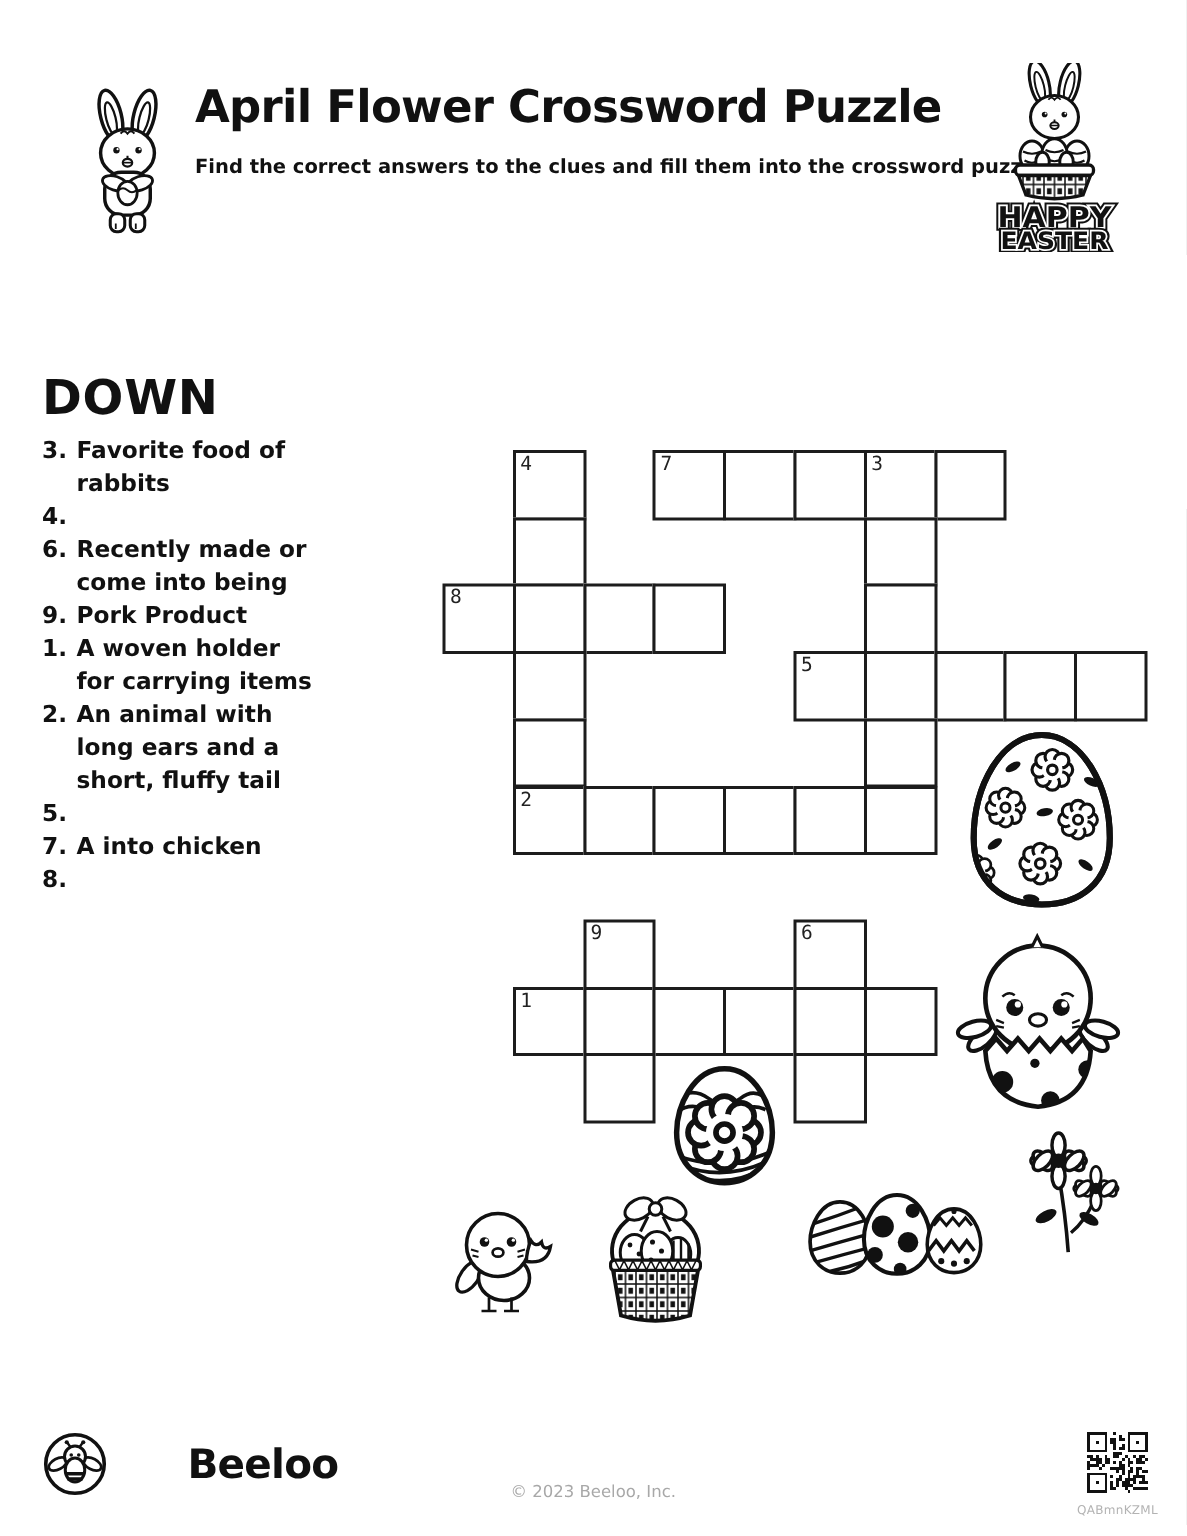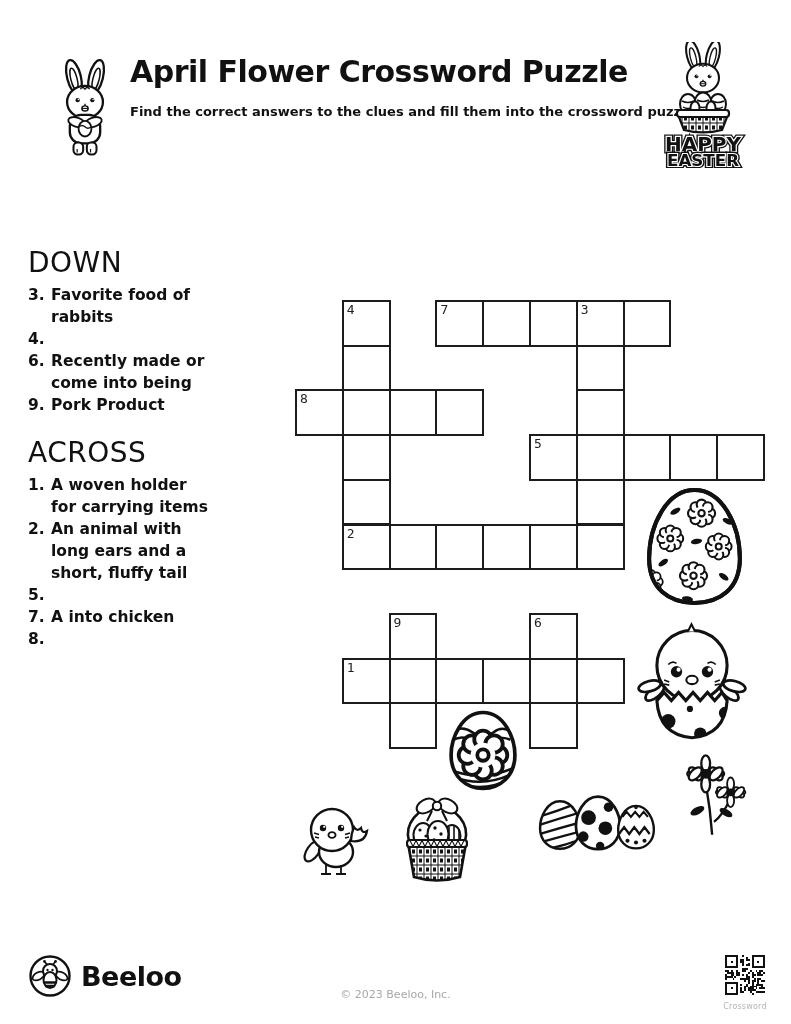--- a/index.html
+++ b/index.html
@@ -6,32 +6,32 @@
   .page{position:relative;width:791px;height:1024px;background:#ffffff;margin:0 auto;
         font-family:"DejaVu Sans",sans-serif;color:#111;overflow:hidden;}
   
   .hdr-title-wrap{position:absolute;left:130px;top:54px;width:530px;}
   .hdr-title{font-size:30px;font-weight:800;letter-spacing:-0.5px;white-space:nowrap;}
   .hdr-sub{margin-top:15px;font-size:13px;font-weight:700;white-space:nowrap;}
   .deco{position:absolute;}
   svg text{font-family:"DejaVu Sans",sans-serif;}
   
   .clues{position:absolute;left:28px;top:246px;width:256px;}
-  .clue-heading{font-size:28px;font-weight:400;letter-spacing:0.5px;margin:0 0 5px 0;}
+  .clue-heading{font-size:32px;font-weight:700;letter-spacing:0.5px;margin:0 0 5px 0;}
   .clue-heading.second{margin-top:20px;}
   .clue{display:flex;font-size:15.5px;font-weight:700;line-height:22px;}
   .clue-num{width:23px;flex:0 0 23px;}
   .clue-text{white-space:pre-line;}
   
   .cell{position:absolute;box-sizing:border-box;border:2px solid #1c1c1c;background:#fff;}
   .cell-num{position:absolute;left:3px;top:0px;font-size:13px;font-weight:400;
             font-family:"DejaVu Sans Mono",monospace;color:#222;}
   
   .brand{position:absolute;left:28px;top:954px;display:flex;align-items:center;gap:9px;}
-  .brand-name{font-size:27px;font-weight:800;letter-spacing:-0.5px;}
+  .brand-name{font-size:27px;font-weight:800;letter-spacing:-0.5px;margin-left:44px;}
   .copyright{position:absolute;left:0;right:0;top:988px;text-align:center;
              font-size:11px;color:#a8a8a8;}
   .qr{position:absolute;left:721px;top:951px;width:48px;height:48px;}
   .qr-label{position:absolute;left:701px;top:1002px;width:88px;text-align:center;
             font-size:8px;color:#b3b3b3;letter-spacing:0.2px;}
 </style>
 </head>
 <body>
 
 <div class="page">
@@ -162,21 +162,20 @@
         <div class="clue">
           <span class="clue-num">6.</span>
           <span class="clue-text">Recently made or
 come into being</span>
         </div>
         <div class="clue">
           <span class="clue-num">9.</span>
           <span class="clue-text">Pork Product</span>
         </div>
       </div>
-    <div class="clue-heading second">ACROSS</div>
     <div>
         <div class="clue">
           <span class="clue-num">1.</span>
           <span class="clue-text">A woven holder
 for carrying items</span>
         </div>
         <div class="clue">
           <span class="clue-num">2.</span>
           <span class="clue-text">An animal with
 long ears and a
@@ -418,15 +417,15 @@
     </svg>
     <span class="brand-name">Beeloo</span>
   </div>
 
   <div class="copyright">© 2023 Beeloo, Inc.</div>
 
   <svg class="qr" viewBox="0 0 25 25" shape-rendering="crispEdges">
     <rect width="25" height="25" fill="#fff"></rect>
     <path fill="#111" fill-rule="evenodd" d="M2,2h7v7h-7z M3,3h5v5h-5zM4,4h3v3h-3z M5,5h1v1h-1zM16,2h7v7h-7z M17,3h5v5h-5zM18,4h3v3h-3z M19,5h1v1h-1zM2,16h7v7h-7z M3,17h5v5h-5zM4,18h3v3h-3z M5,19h1v1h-1zM4,4h3v3h-3z M18,4h3v3h-3z M4,18h3v3h-3zM11,2h1v1h-1zM13,3h1v1h-1zM10,4h1v1h-1zM11,4h1v1h-1zM13,4h1v1h-1zM14,4h1v1h-1zM10,5h1v1h-1zM11,5h1v1h-1zM11,6h1v1h-1zM14,6h1v1h-1zM11,7h1v1h-1zM13,7h1v1h-1zM14,7h1v1h-1zM11,9h1v1h-1zM12,9h1v1h-1zM13,9h1v1h-1zM2,10h1v1h-1zM3,10h1v1h-1zM5,10h1v1h-1zM8,10h1v1h-1zM11,10h1v1h-1zM12,10h1v1h-1zM15,10h1v1h-1zM18,10h1v1h-1zM20,10h1v1h-1zM21,10h1v1h-1zM3,11h1v1h-1zM4,11h1v1h-1zM5,11h1v1h-1zM6,11h1v1h-1zM8,11h1v1h-1zM9,11h1v1h-1zM14,11h1v1h-1zM16,11h1v1h-1zM19,11h1v1h-1zM20,11h1v1h-1zM22,11h1v1h-1zM2,12h1v1h-1zM5,12h1v1h-1zM6,12h1v1h-1zM8,12h1v1h-1zM9,12h1v1h-1zM11,12h1v1h-1zM13,12h1v1h-1zM16,12h1v1h-1zM17,12h1v1h-1zM19,12h1v1h-1zM20,12h1v1h-1zM21,12h1v1h-1zM2,13h1v1h-1zM3,13h1v1h-1zM4,13h1v1h-1zM5,13h1v1h-1zM7,13h1v1h-1zM13,13h1v1h-1zM14,13h1v1h-1zM16,13h1v1h-1zM2,14h1v1h-1zM6,14h1v1h-1zM10,14h1v1h-1zM11,14h1v1h-1zM12,14h1v1h-1zM13,14h1v1h-1zM14,14h1v1h-1zM17,14h1v1h-1zM19,14h1v1h-1zM20,14h1v1h-1zM12,15h1v1h-1zM14,15h1v1h-1zM16,15h1v1h-1zM17,15h1v1h-1zM19,15h1v1h-1zM21,15h1v1h-1zM22,15h1v1h-1zM14,16h1v1h-1zM16,16h1v1h-1zM19,16h1v1h-1zM10,17h1v1h-1zM13,17h1v1h-1zM16,17h1v1h-1zM18,17h1v1h-1zM19,17h1v1h-1zM20,17h1v1h-1zM21,17h1v1h-1zM12,18h1v1h-1zM13,18h1v1h-1zM15,18h1v1h-1zM16,18h1v1h-1zM17,18h1v1h-1zM18,18h1v1h-1zM21,18h1v1h-1zM10,19h1v1h-1zM12,19h1v1h-1zM14,19h1v1h-1zM15,19h1v1h-1zM16,19h1v1h-1zM18,19h1v1h-1zM20,19h1v1h-1zM21,19h1v1h-1zM22,19h1v1h-1zM10,20h1v1h-1zM12,20h1v1h-1zM14,20h1v1h-1zM15,20h1v1h-1zM16,20h1v1h-1zM17,20h1v1h-1zM10,21h1v1h-1zM11,21h1v1h-1zM15,21h1v1h-1zM18,21h1v1h-1zM19,21h1v1h-1zM20,21h1v1h-1zM21,21h1v1h-1zM22,21h1v1h-1zM16,22h1v1h-1z"></path>
   </svg>
-  <div class="qr-label">Crossword</div>
+  <div class="qr-label">QABmnKZML</div>
 
 </div>
 
 </body></html>

